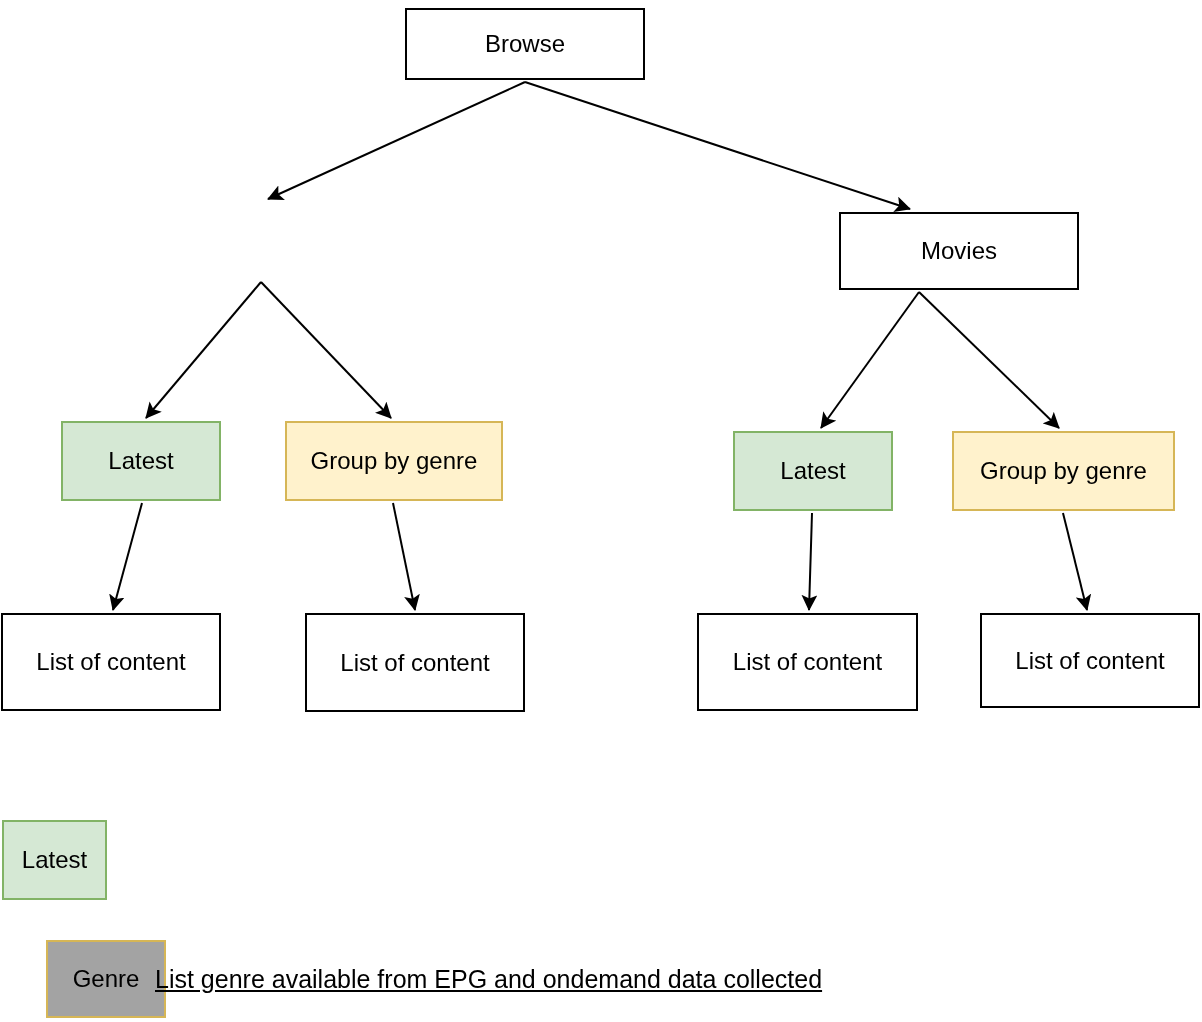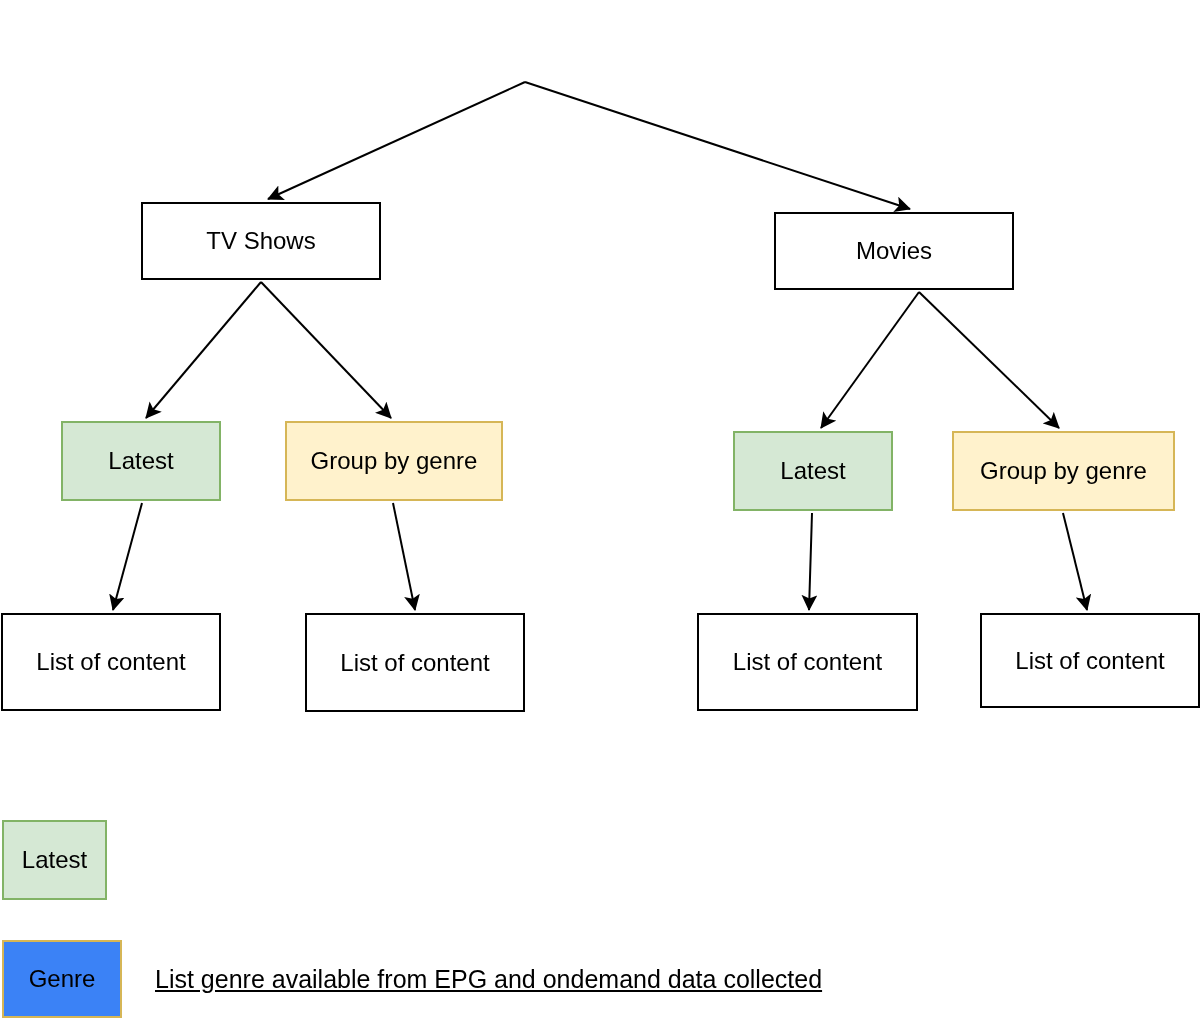--- a/index.html
+++ b/index.html
@@ -30,21 +30,21 @@
     justify-content: center;
     font-size: 24px;
     color: #000000;
     text-align: center;
     white-space: nowrap;
   }
 
   
   .n-browse   { left: 405px; top: 8px;   width: 240px; height: 72px; }
   .n-tvshows  { left: 141px; top: 202px; width: 240px; height: 78px; }
-  .n-movies   { left: 774px; top: 212px; width: 240px; height: 78px; }
+  .n-movies   { left: 839px; top: 212px; width: 240px; height: 78px; }
   .n-latest-l { left: 61px;  top: 421px; width: 160px; height: 80px; }
   .n-group-l  { left: 285px; top: 421px; width: 218px; height: 80px; }
   .n-latest-r { left: 733px; top: 431px; width: 160px; height: 80px; }
   .n-group-r  { left: 952px; top: 431px; width: 223px; height: 80px; }
   .n-list1    { left: 1px;   top: 613px; width: 220px; height: 98px; }
   .n-list2    { left: 305px; top: 613px; width: 220px; height: 99px; }
   .n-list3    { left: 697px; top: 613px; width: 221px; height: 98px; }
   .n-list4    { left: 980px; top: 613px; width: 220px; height: 95px; }
 
   
@@ -88,22 +88,22 @@
     <line x1="261" y1="282" x2="146" y2="418" stroke="#000000" stroke-width="2" marker-end="url(#arrowhead)"></line>
     <line x1="261" y1="282" x2="391" y2="418" stroke="#000000" stroke-width="2" marker-end="url(#arrowhead)"></line>
     <line x1="919" y1="292" x2="821" y2="428" stroke="#000000" stroke-width="2" marker-end="url(#arrowhead)"></line>
     <line x1="919" y1="292" x2="1059" y2="428" stroke="#000000" stroke-width="2" marker-end="url(#arrowhead)"></line>
     <line x1="142" y1="503" x2="113" y2="610" stroke="#000000" stroke-width="2" marker-end="url(#arrowhead)"></line>
     <line x1="393" y1="503" x2="415" y2="610" stroke="#000000" stroke-width="2" marker-end="url(#arrowhead)"></line>
     <line x1="812" y1="513" x2="809" y2="610" stroke="#000000" stroke-width="2" marker-end="url(#arrowhead)"></line>
     <line x1="1063" y1="513" x2="1087" y2="610" stroke="#000000" stroke-width="2" marker-end="url(#arrowhead)"></line>
   </svg>
 
+  <div class="node n-browse">Browse</div>
 
-  <div class="node n-tvshows">TV Shows</div>
 
   <div class="node n-movies">Movies</div>
 
   <div class="node n-latest-l" style="background-color: rgb(213, 232, 212); border-color: rgb(130, 179, 102);">Latest</div>
 
   <div class="node n-group-l" style="background-color: rgb(255, 242, 204); border-color: rgb(214, 182, 86);">Group by genre</div>
 
   <div class="node n-latest-r" style="background-color: rgb(213, 232, 212); border-color: rgb(130, 179, 102);">Latest</div>
 
   <div class="node n-group-r" style="background-color: rgb(255, 242, 204); border-color: rgb(214, 182, 86);">Group by genre</div>
@@ -112,17 +112,17 @@
 
   <div class="node n-list2">List of content</div>
 
   <div class="node n-list3">List of content</div>
 
   <div class="node n-list4">List of content</div>
 
   <div class="legend-swatch lg-latest" style="background-color: rgb(213, 232, 212); border-color: rgb(130, 179, 102);">Latest</div>
 
 
-  <div class="legend-swatch lg-genre" style="background-color: #3b82f6; border-color: rgb(214, 182, 86);">Genre</div>
+  <div class="legend-swatch lg-genre" style="background-color: #a3a3a3; border-color: rgb(214, 182, 86); margin-left: 44px;">Genre</div>
 
   <div class="legend-desc lg-desc-genre">List genre available from EPG and ondemand data collected</div>
 
 </div>
 
 </body></html>

